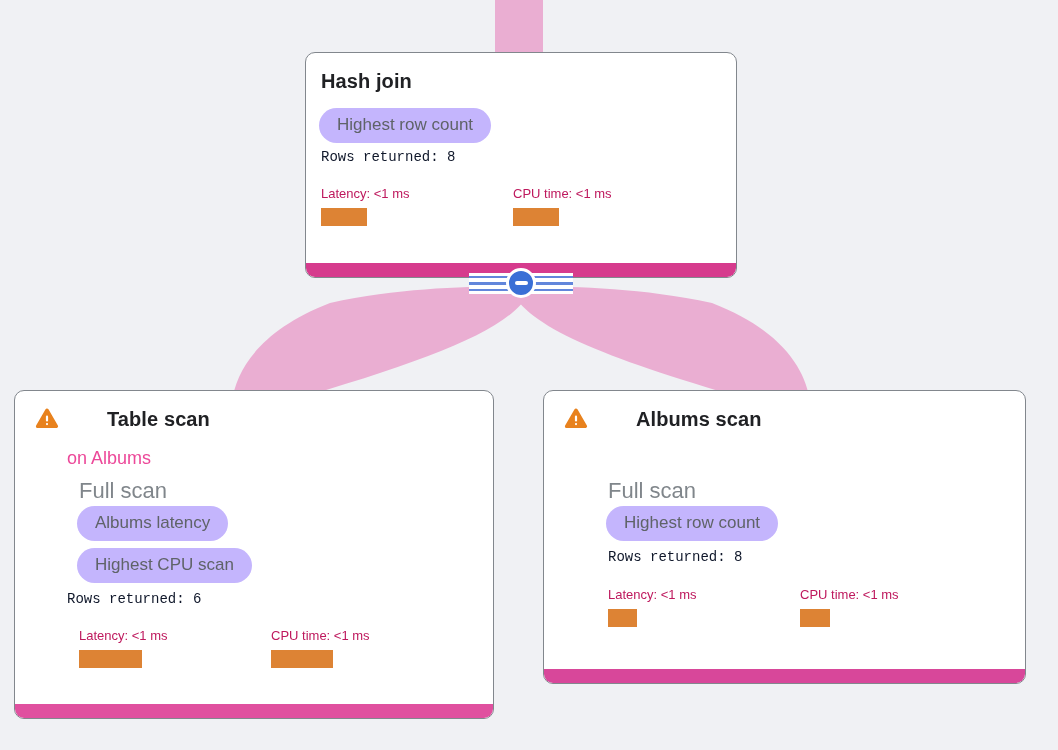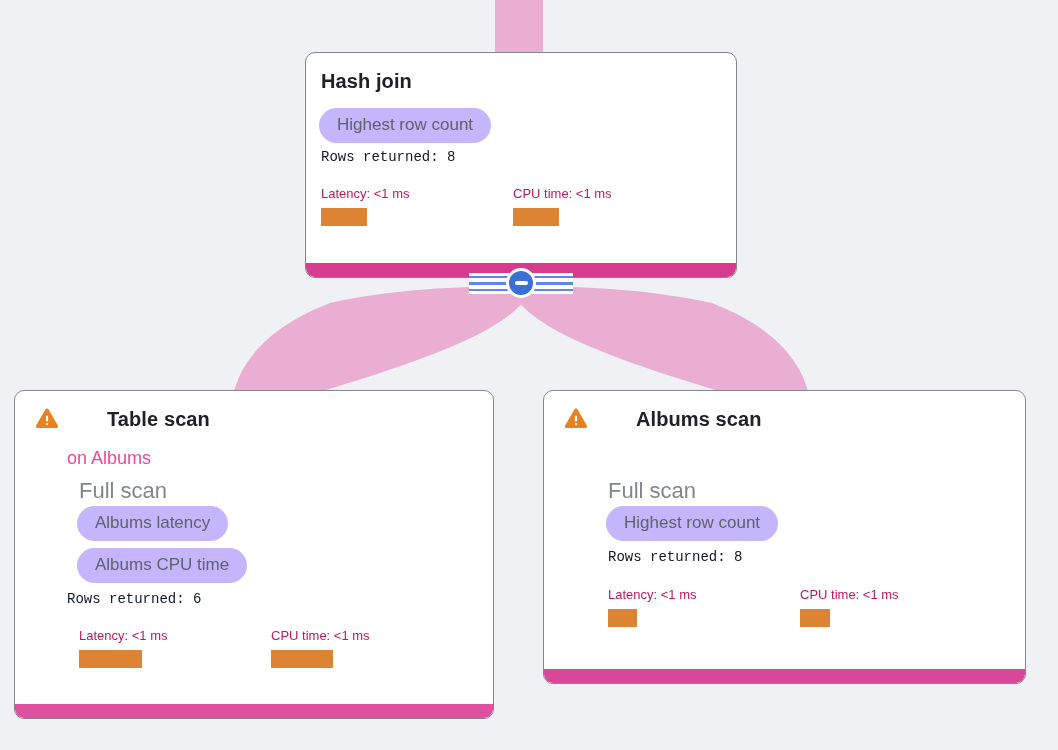--- a/index.html
+++ b/index.html
@@ -157,21 +157,21 @@
   <div class="plan-card" id="card-table-scan">
     <svg class="card-el warn-icon" viewBox="0 0 24 24">
       <path d="M12 3.2 L21.4 19.4 L2.6 19.4 Z" stroke-width="3.4" stroke-linejoin="round" style="fill: rgb(232, 130, 30); stroke: rgb(232, 130, 30);"></path>
       <rect x="10.9" y="8.6" width="2.2" height="6" rx="1.1" fill="#ffffff"></rect>
       <rect x="10.9" y="16" width="2.2" height="2.2" rx="1.1" fill="#ffffff"></rect>
     </svg>
     <div class="card-el node-title child-title">Table scan</div>
     <div class="card-el node-subtitle">on Albums</div>
     <div class="card-el scan-type">Full scan</div>
     <div class="card-el badge" id="table-badge-0">Albums latency</div>
-    <div class="card-el badge" id="table-badge-1">Albums CPU time</div>
+    <div class="card-el badge" id="table-badge-1">Highest CPU scan</div>
     <div class="card-el rows-returned" id="table-rows">Rows returned: 6</div>
     <div class="card-el metrics-row" id="table-metrics">
       <div class="metric">
         <div class="metric-label">Latency: &lt;1 ms</div>
         <div class="metric-bar" style="width: 63px; background: rgb(221, 131, 52);"></div>
       </div>
       <div class="metric">
         <div class="metric-label">CPU time: &lt;1 ms</div>
         <div class="metric-bar" style="width: 62px; background: rgb(221, 131, 52);"></div>
       </div>

